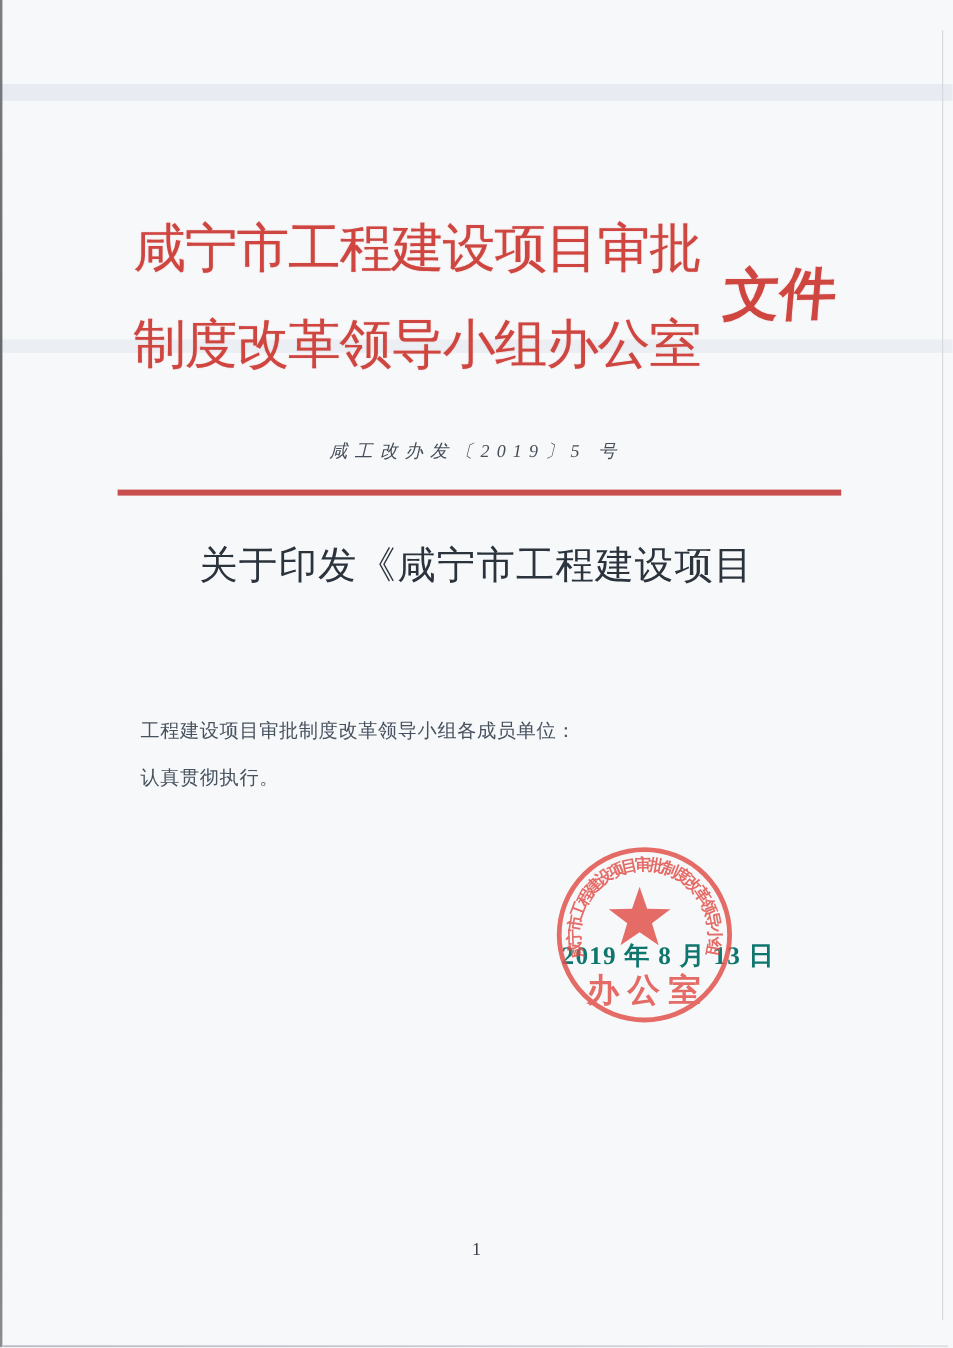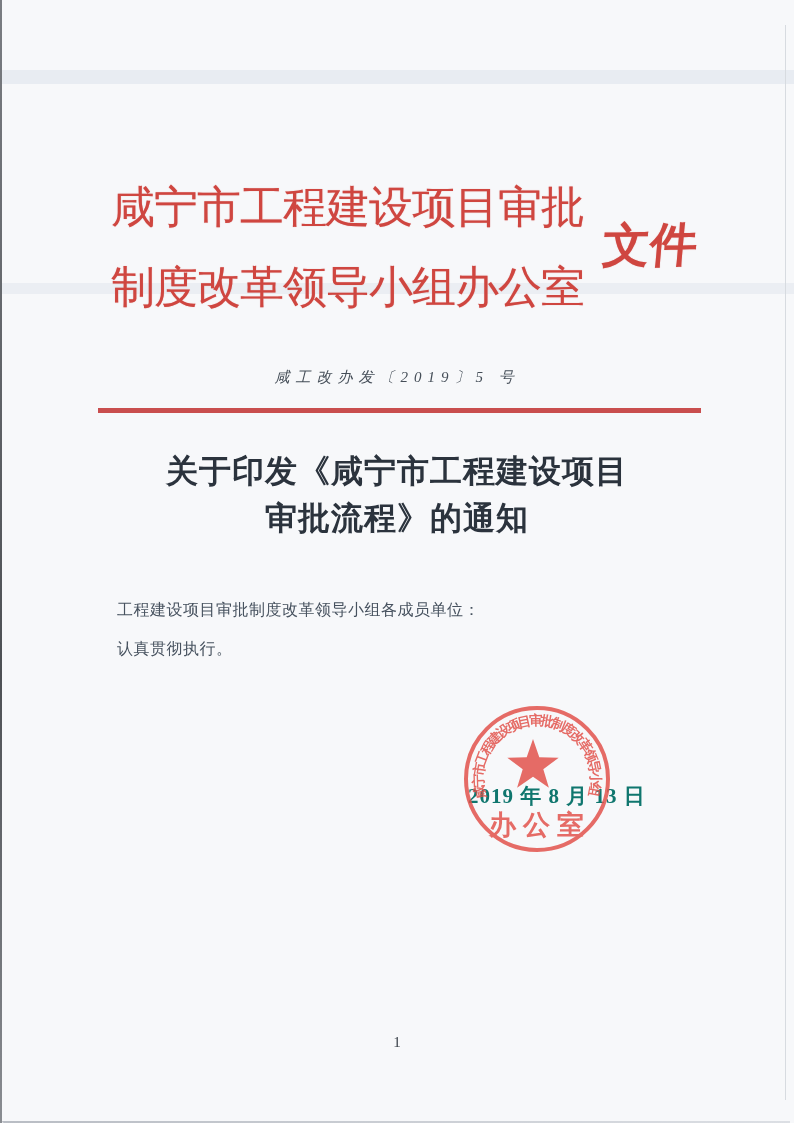--- a/index.html
+++ b/index.html
@@ -98,21 +98,21 @@
     background: #c94e4e;
   }
 
   .doc-title {
     position: absolute;
     left: 0; right: 0;
     top: 448px;
     text-align: center;
     font-size: 32px;
     line-height: 47px;
-    font-weight: 700;
+    font-weight: 400;
     letter-spacing: 1px;
     color: #2b333d;
   }
 
   .body-text {
     position: absolute;
     left: 117px;
     top: 590px;
     width: 540px;
     font-size: 16px;
@@ -177,21 +177,20 @@
     </div>
     <div class="doc-label">文件</div>
   </div>
 
   <div class="doc-number">咸工改办发〔2019〕5 号</div>
 
   <div class="red-line"></div>
 
   <div class="doc-title">
     <div>关于印发《咸宁市工程建设项目</div>
-    <div>审批流程》的通知</div>
   </div>
 
   <div class="body-text">
     <div class="body-line">工程建设项目审批制度改革领导小组各成员单位：</div>
     <div class="body-line">认真贯彻执行。</div>
   </div>
 
   <div class="date-line">2019 年 8 月 13 日</div>
 
   <svg class="seal" width="170" height="170" viewBox="0 0 170 170" xmlns="http://www.w3.org/2000/svg">

